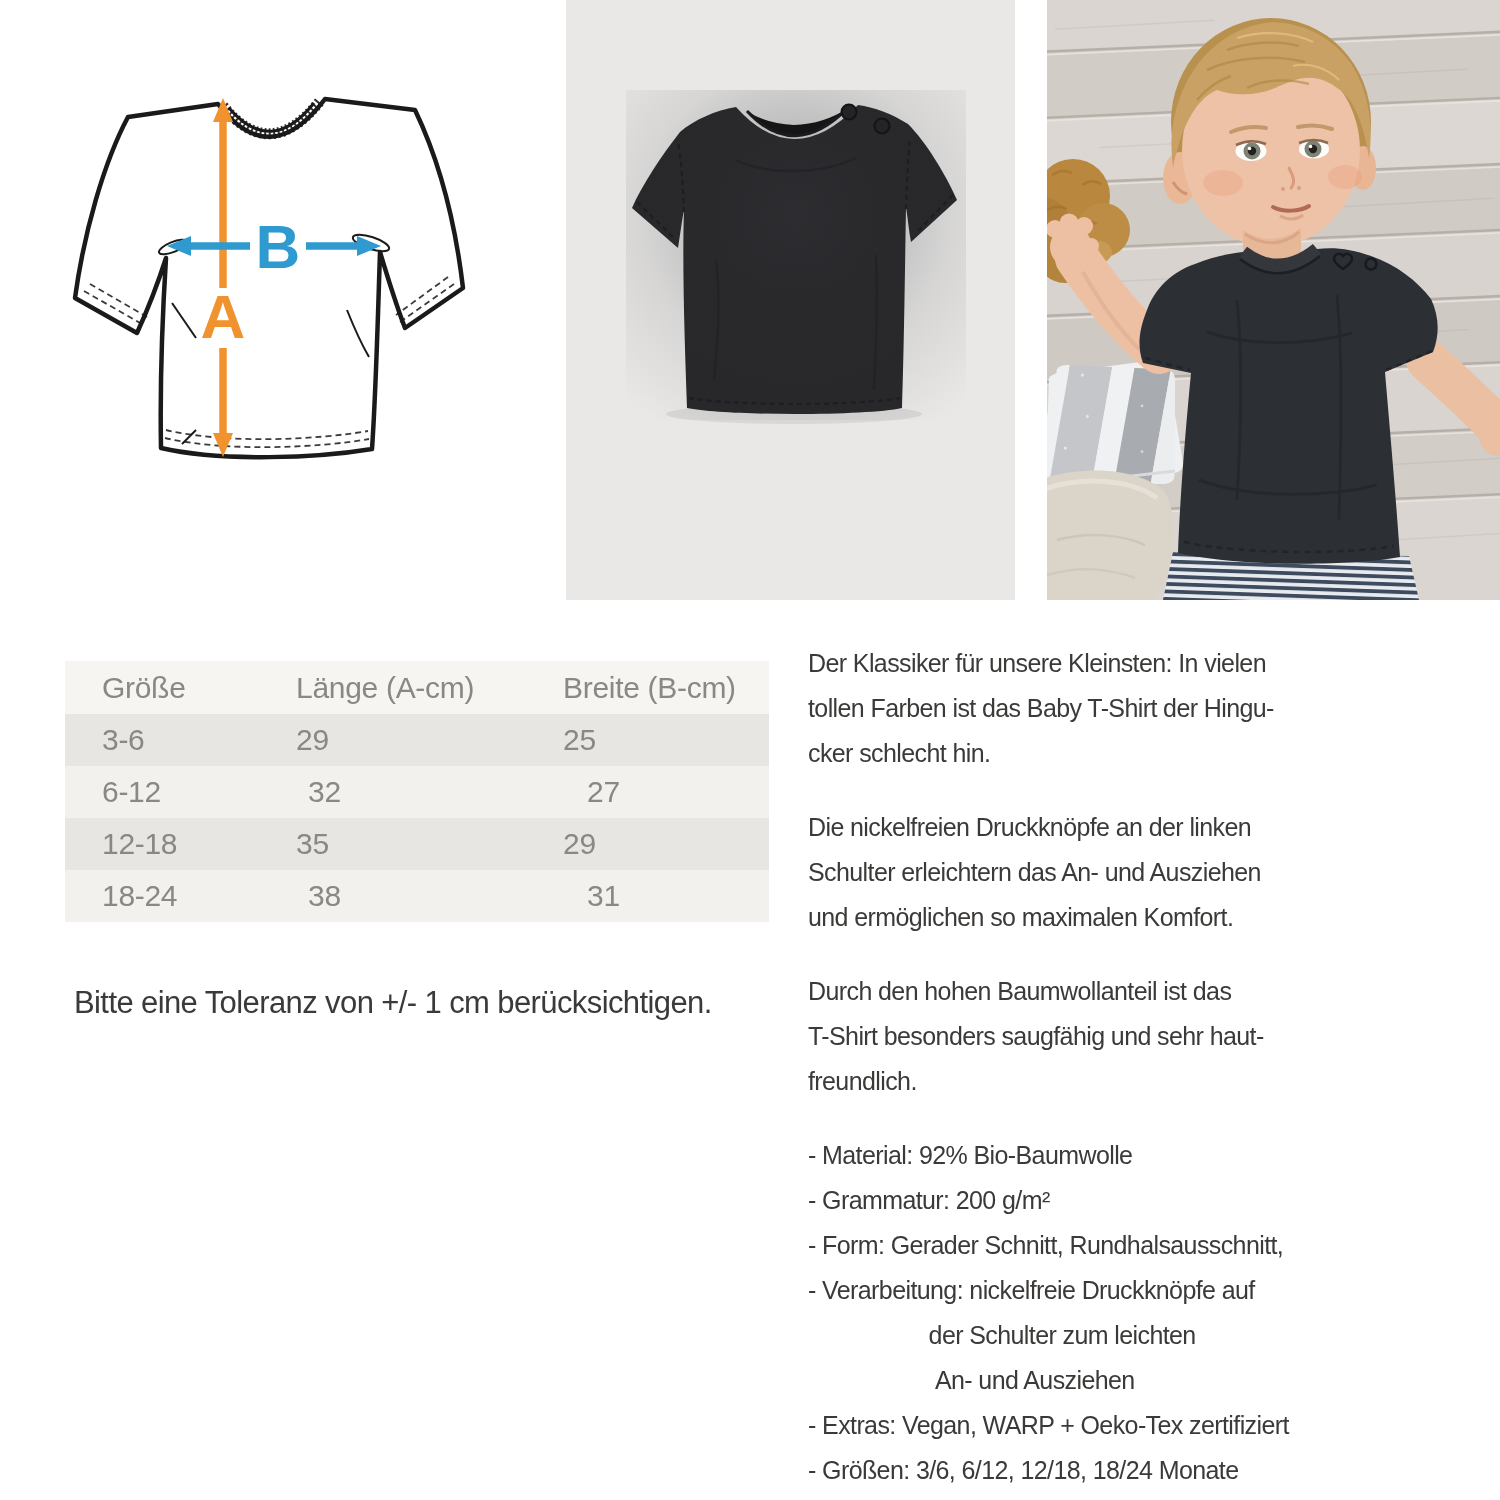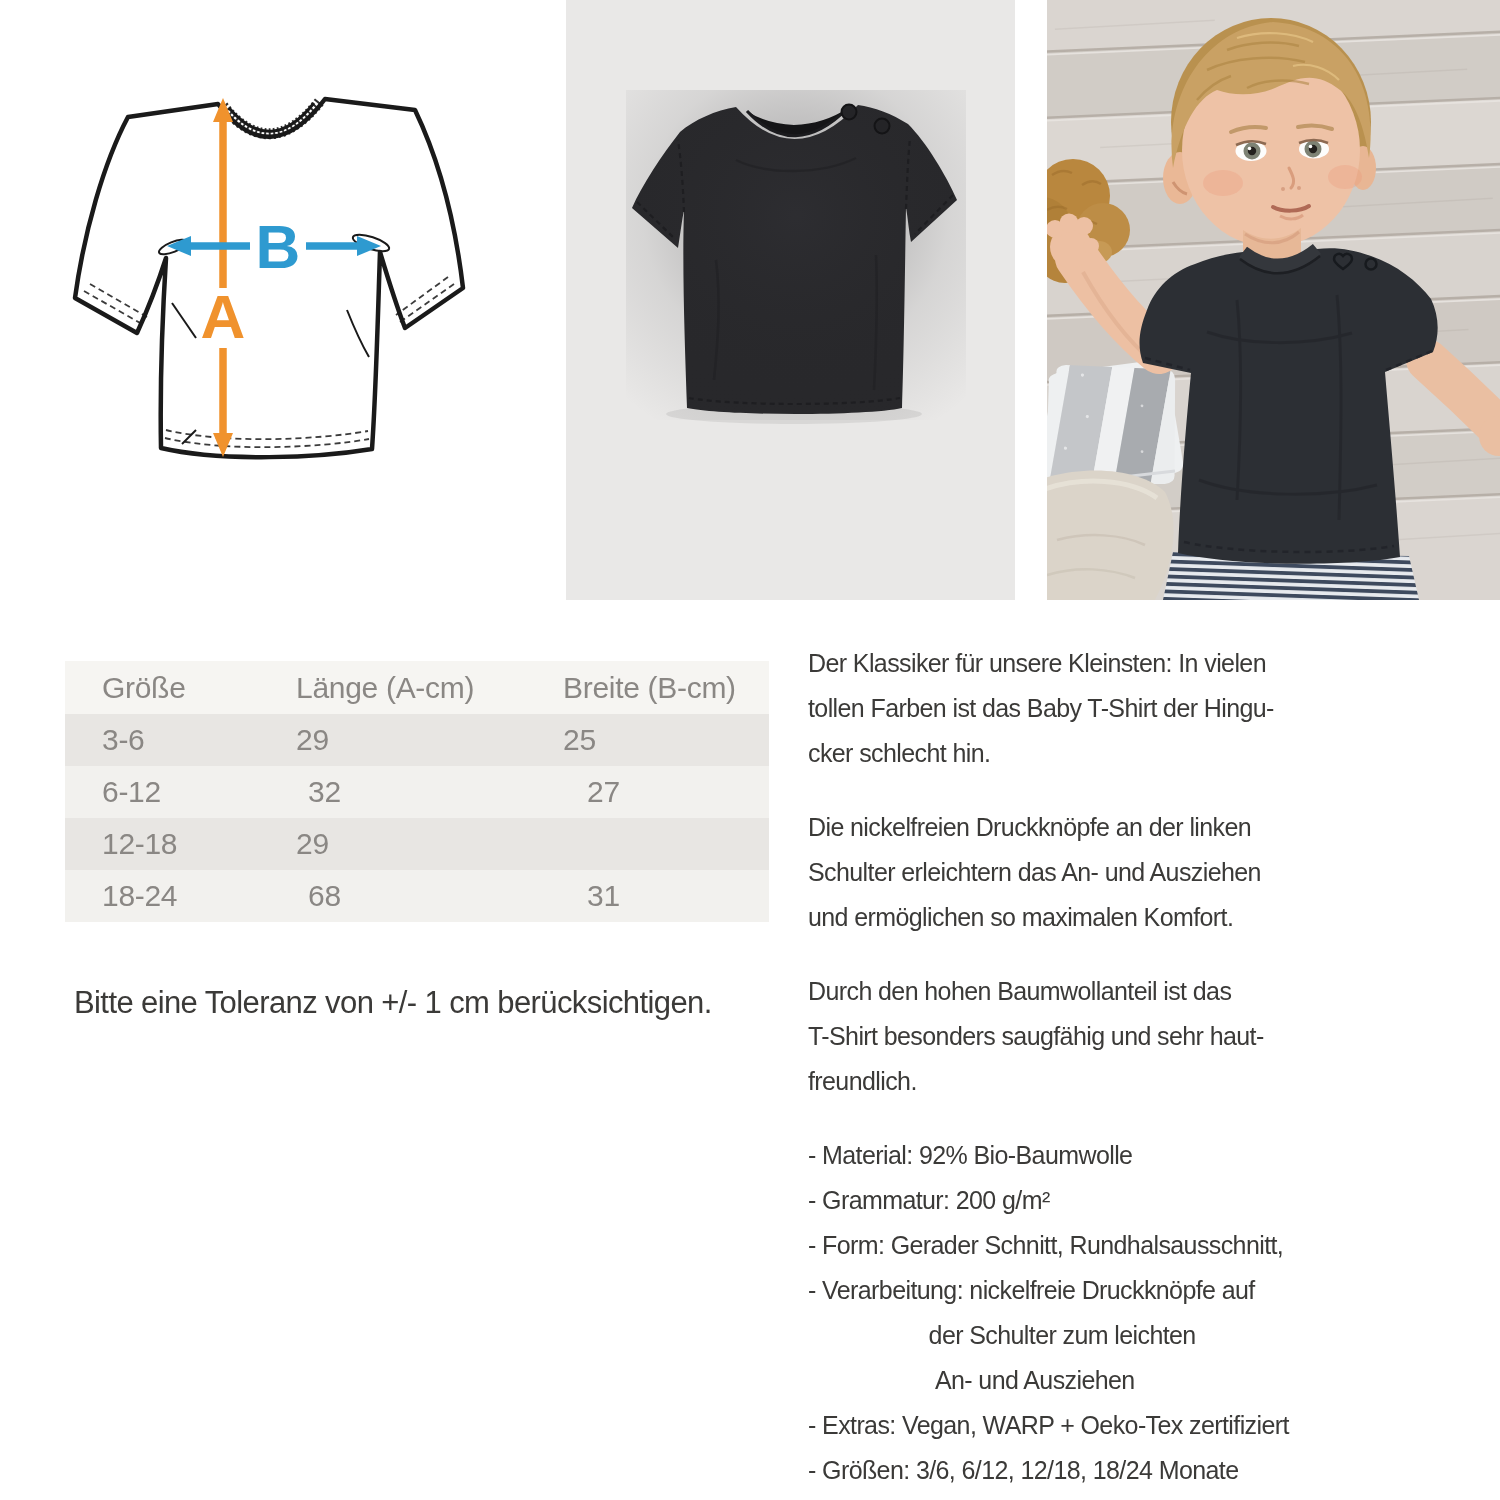--- a/index.html
+++ b/index.html
@@ -372,25 +372,26 @@
       <div class="t-cell">29</div>
       <div class="t-cell">25</div>
     </div>
     <div class="t-row even">
       <div class="t-cell">6-12</div>
       <div class="t-cell">32</div>
       <div class="t-cell">27</div>
     </div>
     <div class="t-row odd">
       <div class="t-cell">12-18</div>
+      <div class="t-cell">35</div>
       <div class="t-cell">29</div>
     </div>
     <div class="t-row even">
       <div class="t-cell">18-24</div>
-      <div class="t-cell">68</div>
+      <div class="t-cell">38</div>
       <div class="t-cell">31</div>
     </div>
   </div>
 
   <div class="tolerance">Bitte eine Toleranz von +/- 1 cm berücksichtigen.</div>
 
   <div class="desc">
     <p>Der Klassiker für unsere Kleinsten: In vielen
 tollen Farben ist das Baby T-Shirt der Hingu-
 cker schlecht hin.</p>

